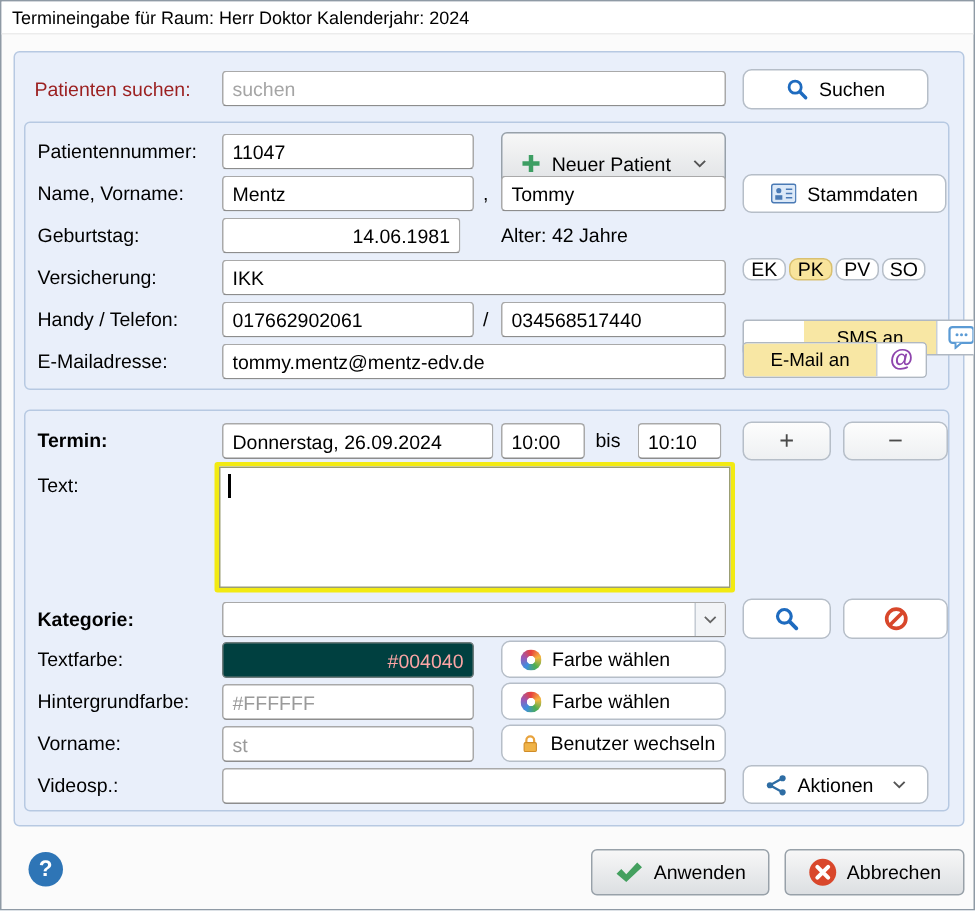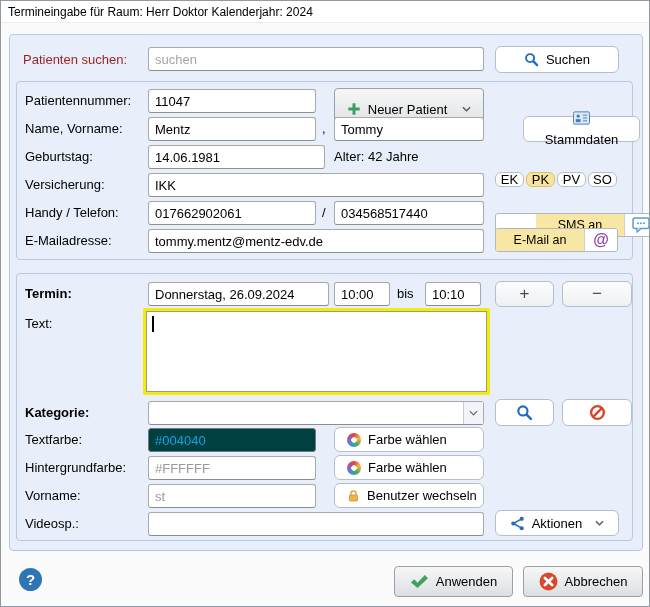--- a/index.html
+++ b/index.html
@@ -111,36 +111,36 @@
         <svg width="9" height="6" viewBox="0 0 10 6">
           <path d="M1 1 L5 5 L9 1" fill="none" stroke="#555" stroke-width="1.4"></path>
         </svg>
       </span>
   </button>
 
   <span class="lbl" style="left:24px; top:120px;">Name, Vorname:</span>
   <input class="inp" style="left: 147px; top: 116px; width: 168px;" value="Mentz">
   <span class="lbl" style="left:321px; top:120px;">,</span>
   <input class="inp" style="left: 333px; top: 116px; width: 150px;" value="Tommy">
-  <button class="btn" style="left:522px; top:115px; width:117px; height:26px;flex-direction:column;">
+  <button class="btn" style="left:494px; top:115px; width:136px; height:26px;">
     <span>
         <svg width="17" height="14" viewBox="0 0 18 14">
           <rect x="0.5" y="0.5" width="17" height="13" rx="1.5" fill="#dce9f8" stroke="#4a7ab5"></rect>
           <circle cx="5.5" cy="5" r="1.8" fill="#4a7ab5"></circle>
           <rect x="3" y="8.2" width="5" height="3.2" fill="#4a7ab5"></rect>
           <line x1="10.5" y1="4" x2="15" y2="4" stroke="#4a7ab5"></line>
           <line x1="10.5" y1="7" x2="15" y2="7" stroke="#4a7ab5"></line>
           <line x1="10.5" y1="10" x2="15" y2="10" stroke="#4a7ab5"></line>
         </svg>
       </span>
     <span>Stammdaten</span>
   </button>
 
   <span class="lbl" style="left:24px; top:148px;">Geburtstag:</span>
-  <input class="inp" style="left: 147px; top: 144px; width: 177px;" value="14.06.1981">
+  <input class="inp" style="left: 147px; top: 144px; width: 159px; text-align: right;" value="14.06.1981">
   <span class="lbl" style="left:333px; top:148px;">Alter:  42 Jahre</span>
 
   <span class="lbl" style="left:24px; top:176px;">Versicherung:</span>
   <input class="inp" style="left: 147px; top: 172px; width: 336px;" value="IKK">
   <button class="ins" style="left:494px; top:171px;">EK</button>
   <button class="ins active" style="left:525px; top:171px;">PK</button>
   <button class="ins" style="left:556px; top:171px;">PV</button>
   <button class="ins" style="left:587px; top:171px;">SO</button>
 
   <span class="lbl" style="left:24px; top:204px;">Handy / Telefon:</span>
@@ -213,21 +213,21 @@
   <button class="btn" style="left:561px; top:398px; width:70px; height:27px;">
     <span>
         <svg width="17" height="17" viewBox="0 0 16 16">
           <circle cx="8" cy="8" r="6" fill="none" stroke="#d8472b" stroke-width="2.3"></circle>
           <line x1="3.9" y1="12.1" x2="12.1" y2="3.9" stroke="#d8472b" stroke-width="2.3"></line>
         </svg>
       </span>
   </button>
 
   <span class="lbl" style="left:24px; top:431px;">Textfarbe:</span>
-  <input class="inp" style="left: 147px; top: 427px; width: 168px; color: #0ea5e9; border-color: rgb(108, 122, 122); background-color: rgb(0, 64, 64);" value="#004040">
+  <input class="inp" style="left: 147px; top: 427px; width: 168px; color: #fca5a5; border-color: rgb(108, 122, 122); background-color: rgb(0, 64, 64); text-align: right;" value="#004040">
   <button class="btn" style="left:333px; top:426px; width:150px; height:25px; justify-content:flex-start; padding-left:12px;">
     <span class="color-wheel"></span>
     <span>Farbe wählen</span>
   </button>
 
   <span class="lbl" style="left:24px; top:459px;">Hintergrundfarbe:</span>
   <input class="inp gray" style="left: 147px; top: 455px; width: 168px;" value="#FFFFFF">
   <button class="btn" style="left:333px; top:454px; width:150px; height:25px; justify-content:flex-start; padding-left:12px;">
     <span class="color-wheel"></span>
     <span>Farbe wählen</span>

